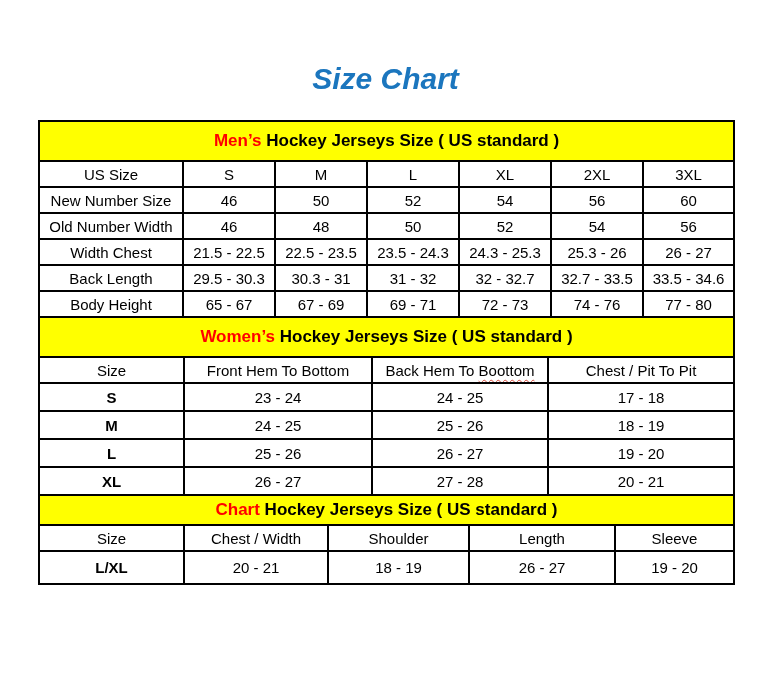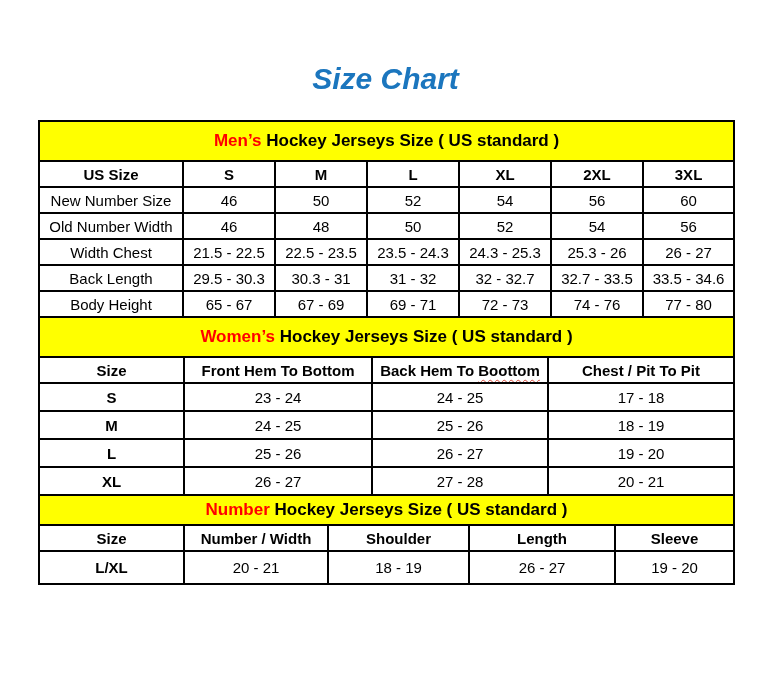--- a/index.html
+++ b/index.html
@@ -59,21 +59,21 @@
     background: #FFFF00;
     height: 38px;
     font-size: 17px;
     font-weight: bold;
   }
   tr.band .hl {
     color: #FF0000;
   }
   tr.colhead th {
     height: 24px;
-    font-weight: bold;
+    font-weight: normal;
     background: #ffffff;
   }
   td {
     background: #ffffff;
     font-weight: normal;
   }
   table.men td { height: 24px; margin-left: 45px; }
   table.women td { height: 26px; }
   table.youth td { height: 31px; }
   table.youth tr.band th { height: 28px; }
@@ -214,25 +214,25 @@
     <table class="youth">
       <colgroup>
         <col style="width:145px">
           <col style="width:144px">
           <col style="width:141px">
           <col style="width:146px">
           <col style="width:119px">
       </colgroup>
       <tbody>
         <tr class="band">
-          <th colspan="5"><span class="hl">Number</span><span> Hockey Jerseys Size ( US standard )</span></th>
+          <th colspan="5"><span class="hl">Chart</span><span> Hockey Jerseys Size ( US standard )</span></th>
         </tr>
         <tr class="colhead">
           <th>Size</th>
-          <th>Number / Width</th>
+          <th>Chest / Width</th>
           <th>Shoulder</th>
           <th>Length</th>
           <th>Sleeve</th>
         </tr>
         <tr>
           <td class="rowlabel-bold">L/XL</td>
           <td>20 - 21</td>
           <td>18 - 19</td>
           <td>26 - 27</td>
           <td>19 - 20</td>

